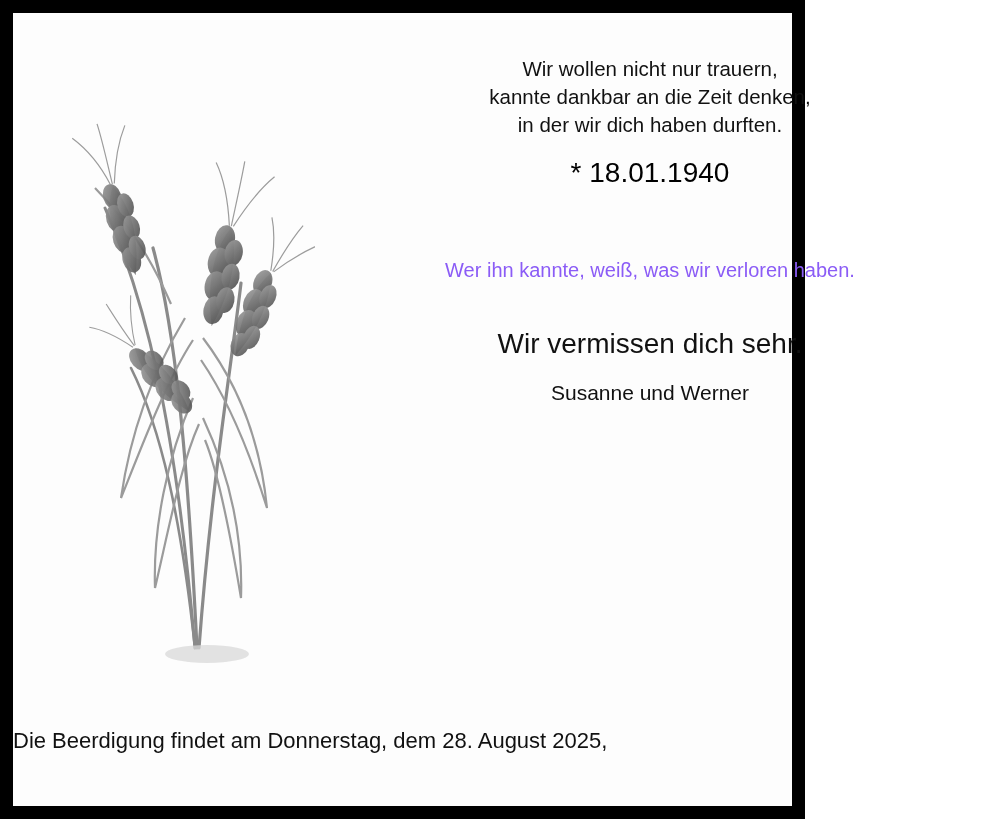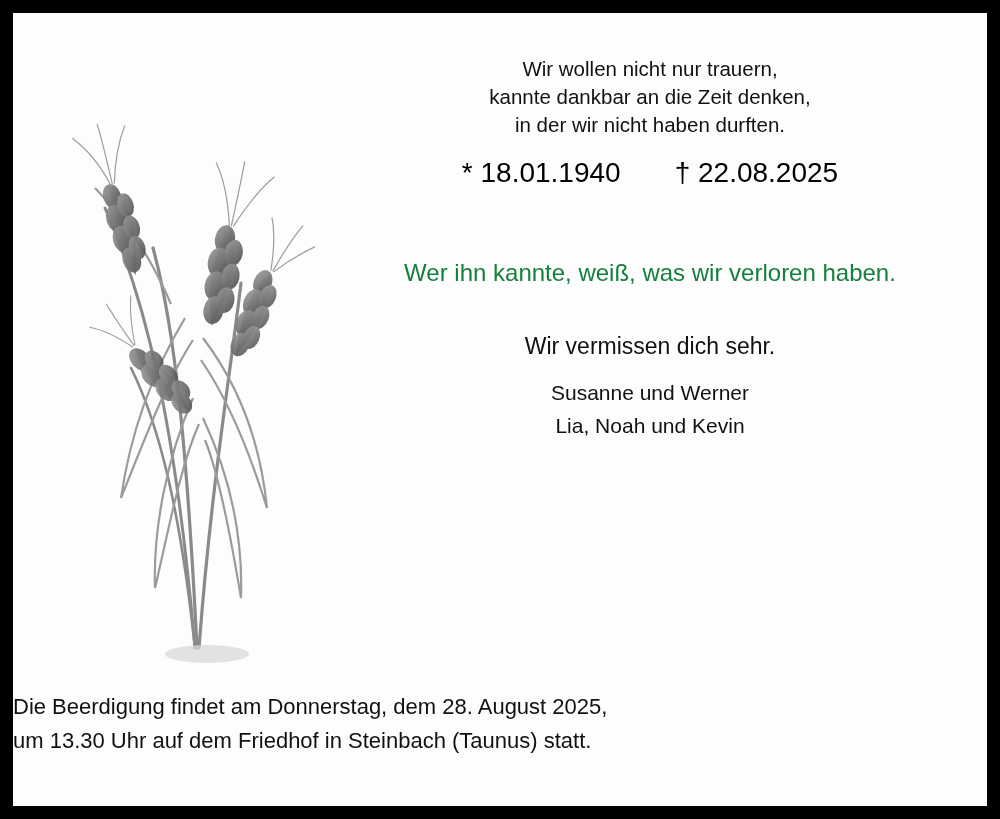--- a/index.html
+++ b/index.html
@@ -9,21 +9,21 @@
   }
   body {
     width: 1000px;
     height: 819px;
     font-family: "Liberation Sans", sans-serif;
     color: #000000;
     overflow: hidden;
   }
   .obituary {
     position: relative;
-    width: 1000px;
+    width: 805px;
     height: 819px;
     box-sizing: border-box;
     border: 13px solid #000000;
     background: #ffffff;
   }
   .inner {
     position: relative;
     width: 100%;
     height: 100%;
     background: #fdfdfd;
@@ -74,27 +74,27 @@
     font-size: 28px;
     color: #000;
     display: flex;
     justify-content: center;
     gap: 54px;
   }
   .dates span { white-space: nowrap; }
 
   .tribute {
     margin-top: 70px;
-    font-size: 24px;
-    color: #15803d;
+    font-size: 20px;
+    color: #8b5cf6;
   }
 
   .missing {
     margin-top: 46px;
-    font-size: 23px;
+    font-size: 28px;
     color: #111;
   }
 
   .family {
     margin-top: 16px;
     font-size: 21px;
     line-height: 33px;
     color: #111;
   }
 
@@ -219,39 +219,36 @@
 
         <ellipse cx="172" cy="586" rx="42" ry="9" fill="#d8d8d8" opacity="0.75"></ellipse>
       </svg>
     </div>
 
     <div class="content">
 
       <div class="verse">
         <div>Wir wollen nicht nur trauern,</div>
         <div>kannte dankbar an die Zeit denken,</div>
-        <div>in der wir nicht haben durften.</div>
+        <div>in der wir dich haben durften.</div>
       </div>
 
 
       <div class="dates">
         <span>* 18.01.1940</span>
-        <span>† 22.08.2025</span>
       </div>
 
       <div class="tribute">Wer ihn kannte, weiß, was wir verloren haben.</div>
 
       <div class="missing">Wir vermissen dich sehr.</div>
 
       <div class="family">
         <div>Susanne und Werner</div>
-        <div>Lia, Noah und Kevin</div>
       </div>
 
     </div>
 
     <div class="funeral">
       <div>Die Beerdigung findet am Donnerstag, dem 28. August 2025,</div>
-      <div>um 13.30 Uhr auf dem Friedhof in Steinbach (Taunus) statt.</div>
     </div>
 
   </div>
 </div>
 
 </body></html>

